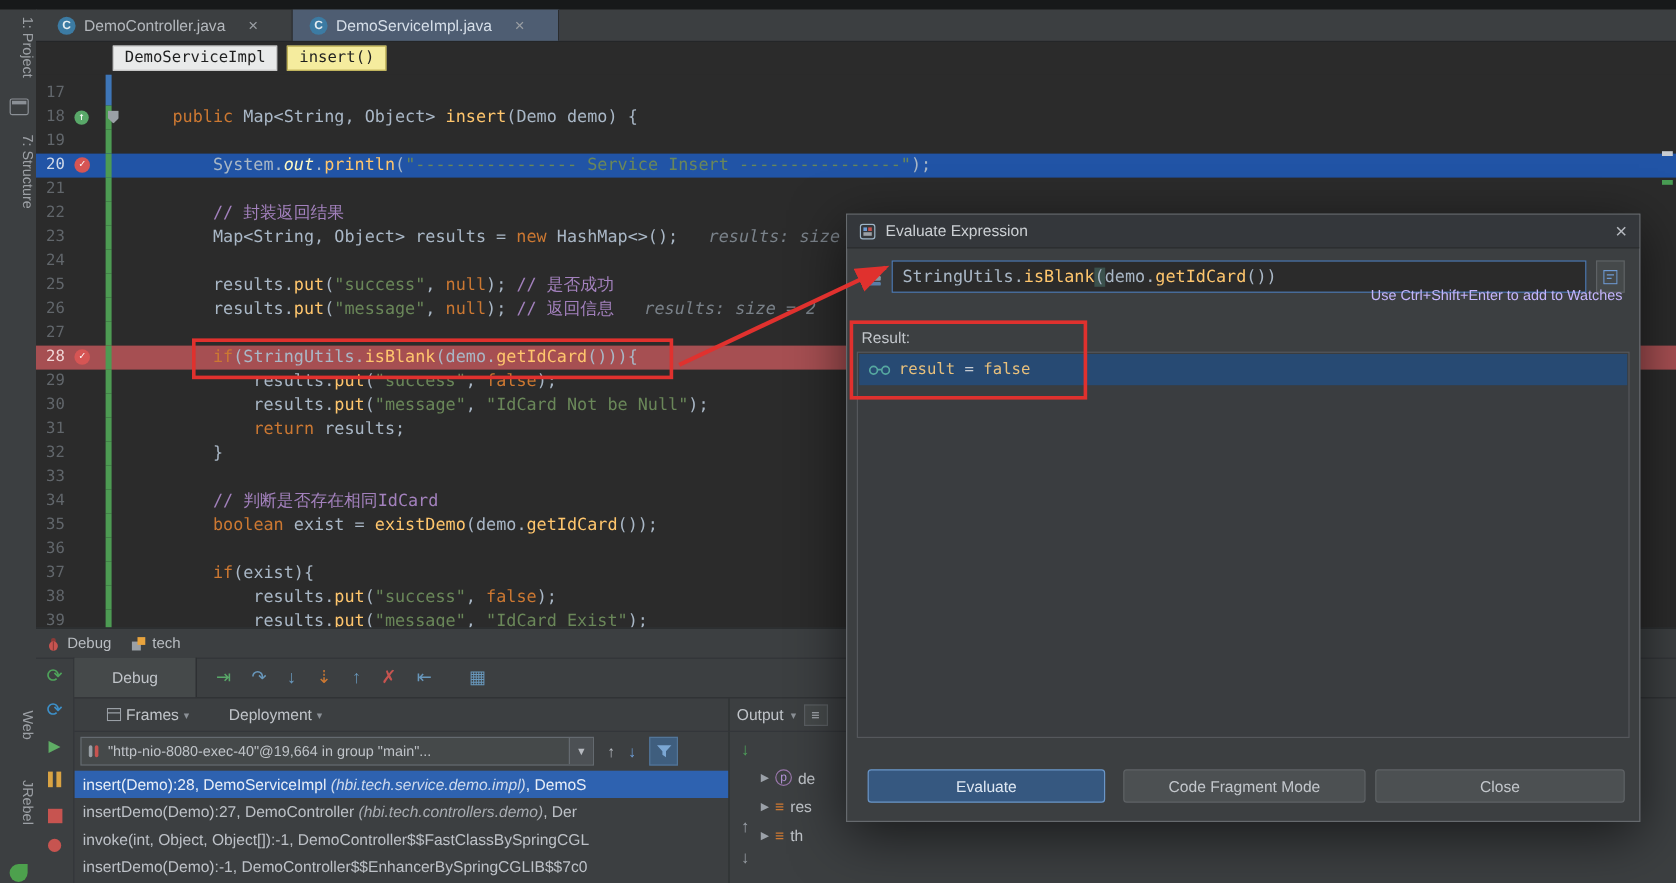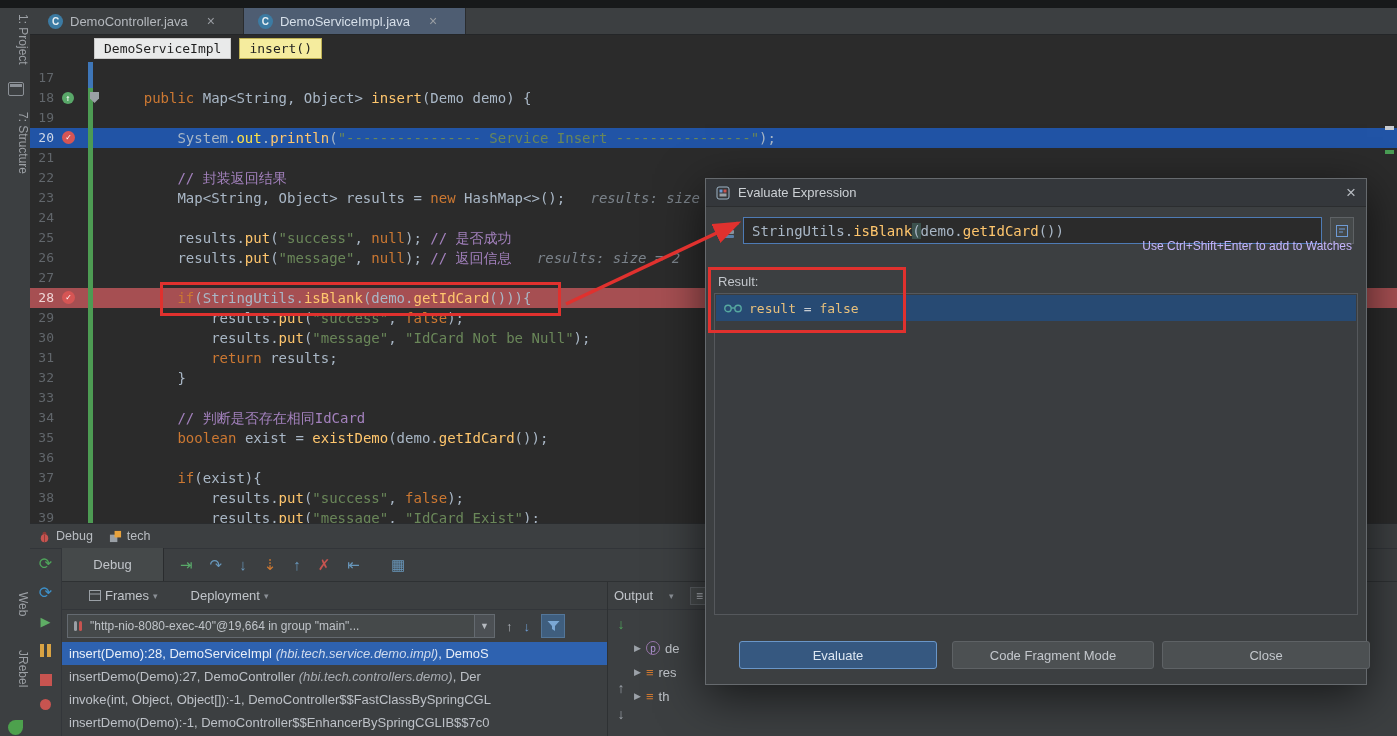--- a/index.html
+++ b/index.html
@@ -42,21 +42,21 @@
   .vcs{position:absolute;left:58px;top:0;width:5px;height:20px;}
   .vcs.g{background:#4d9b53;} .vcs.b{background:#3e76b8;top:-6px;height:26px;}
   .bp{position:absolute;left:32px;top:3px;width:13px;height:13px;border-radius:50%;background:#d65554;
       color:#fff;font-size:9px;line-height:13px;text-align:center;font-weight:bold;}
   .impl{position:absolute;left:32px;top:4px;width:12px;height:12px;border-radius:50%;background:#59a869;
         color:#fff;font-size:9px;line-height:12px;text-align:center;}
   .gmark{position:absolute;left:60px;top:4px;width:9px;height:11px;background:#9aa0a6;
          clip-path:polygon(0 0,100% 0,100% 60%,50% 100%,0 60%);}
   .codeseg{position:absolute;left:80px;top:0;font-size:14px;}
   .c-t{color:#a9b7c6;} .c-k{color:#cc7832;} .c-m{color:#ffc66d;} .c-s{color:#6a8759;}
-  .c-c{color:#a381bd;} .c-f{color:#fde047;text-align:right;} .c-h{color:#7a828a;font-style:italic;}
+  .c-c{color:#a381bd;} .c-f{color:#fef9c3;font-style:italic;text-align:right;} .c-h{color:#7a828a;font-style:italic;}
   
   .stripe-mark{position:absolute;width:9px;height:4px;right:3px;}
   #mark1{top:64px;background:#c9ccd1;} #mark2{top:88px;background:#499c54;}
   
   #debug-panel{position:absolute;left:30px;top:523px;width:1367px;height:213px;background:#3c3f41;
                border-top:1px solid #2a2c2e;box-sizing:border-box;}
   #dp-tabs{position:absolute;left:0;top:0;right:0;height:24px;display:flex;align-items:center;gap:16px;
            padding-left:8px;border-bottom:1px solid #323539;color:#b9bdc2;font-size:12.5px;}
   .dp-tab{display:flex;align-items:center;gap:5px;}
   #dp-leftstrip{position:absolute;left:0;top:24px;bottom:0;width:32px;border-right:1px solid #33363a;
@@ -90,21 +90,21 @@
   .mini-arrow{font-size:13px;}
   .mini-arrow.up{color:#b6bac0;} .mini-arrow.down{color:#6e9ed6;}
   #filter-btn{width:24px;height:24px;background:#3f5e7e;border:1px solid #537699;display:flex;align-items:center;
               justify-content:center;box-sizing:border-box;}
   #frames-list{position:absolute;left:0;top:60px;right:0;bottom:0;overflow:hidden;}
   .frow{height:23px;line-height:23px;padding-left:7px;font-size:13px;color:#bdc1c7;white-space:nowrap;overflow:hidden;}
   .frow.sel{background:#2e62b0;color:#e8eef7;}
   .f-i{font-style:italic;color:#a9adb3;} .frow.sel .f-i{color:#cdd9ec;}
   
   #output-col{position:absolute;left:578px;top:58px;width:150px;bottom:0;}
-  #out-header{height:28px;display:flex;align-items:center;gap:16px;padding:0 6px;border-bottom:1px solid #33363a;
+  #out-header{height:28px;display:flex;align-items:center;gap:6px;padding:0 6px;border-bottom:1px solid #33363a;
               color:#c0c4c9;font-size:13px;box-sizing:border-box;}
   .icon-btn{width:20px;height:18px;border:1px solid #5a5e62;background:#45494a;color:#b6bac0;display:flex;
             align-items:center;justify-content:center;font-size:12px;box-sizing:border-box;}
   #out-tools{position:absolute;left:2px;top:34px;width:22px;bottom:0;display:flex;flex-direction:column;
              align-items:center;}
   .ot{font-size:14px;color:#9ba1a8;}
   .ot.green{color:#4fa45b;font-weight:bold;margin-bottom:48px;}
   .ot.up{margin-bottom:10px;}
   #var-rows{position:absolute;left:26px;top:54px;right:0;}
   .vrow{display:flex;align-items:center;gap:5px;height:24px;color:#bfc3c8;font-size:13px;white-space:nowrap;}
@@ -124,21 +124,21 @@
   .x-t{color:#a9b7c6;} .x-m{color:#ffc66d;} .x-p{color:#a9b7c6;background:#3b514d;}
   #expr-btn{width:24px;height:27px;background:#45494a;border:1px solid #5e6265;display:flex;align-items:center;
             justify-content:center;box-sizing:border-box;}
   #dlg-hint{position:absolute;right:14px;top:60px;color:#c4b5fd;font-size:12px;}
   #result-label{position:absolute;left:12px;top:95px;color:#c2c6cb;font-size:13px;}
   #result-box{position:absolute;left:8px;top:114px;right:8px;height:322px;border:1px solid #55585c;
               background:#3a3d40;box-sizing:border-box;}
   #result-row{height:26px;margin:1px;display:flex;align-items:center;gap:7px;padding-left:8px;background:#274a73;
               font-family:"DejaVu Sans Mono",monospace;font-size:13px;}
   .res-name{color:#e8c07c;} .res-eq{color:#c7ccd1;} .res-val{color:#e8c07c;}
-  #dlg-buttons{position:absolute;left:16px;right:0;top:462px;height:30px;}
+  #dlg-buttons{position:absolute;left:0;right:0;top:462px;height:30px;}
   .btn{position:absolute;height:28px;border-radius:3px;font-size:13px;display:flex;align-items:center;
        justify-content:center;color:#c3c7cc;background:#4c5052;border:1px solid #5e6265;box-sizing:border-box;}
   .btn.primary{background:#365880;border:1px solid #6a96c8;color:#dde7f2;}
   #btn-evaluate{left:17px;width:198px;} #btn-cfm{left:230px;width:202px;} #btn-close{left:440px;width:208px;}
   
   .ann{position:absolute;border:3px solid #e0312e;z-index:100;pointer-events:none;box-sizing:border-box;}
   #annA{left:160px;top:282px;width:401px;height:34px;}
   #annB{left:708px;top:267px;width:198px;height:66px;}
   #arrow-overlay{position:absolute;left:0;top:0;width:1397px;height:736px;z-index:100;pointer-events:none;}
 </style>

